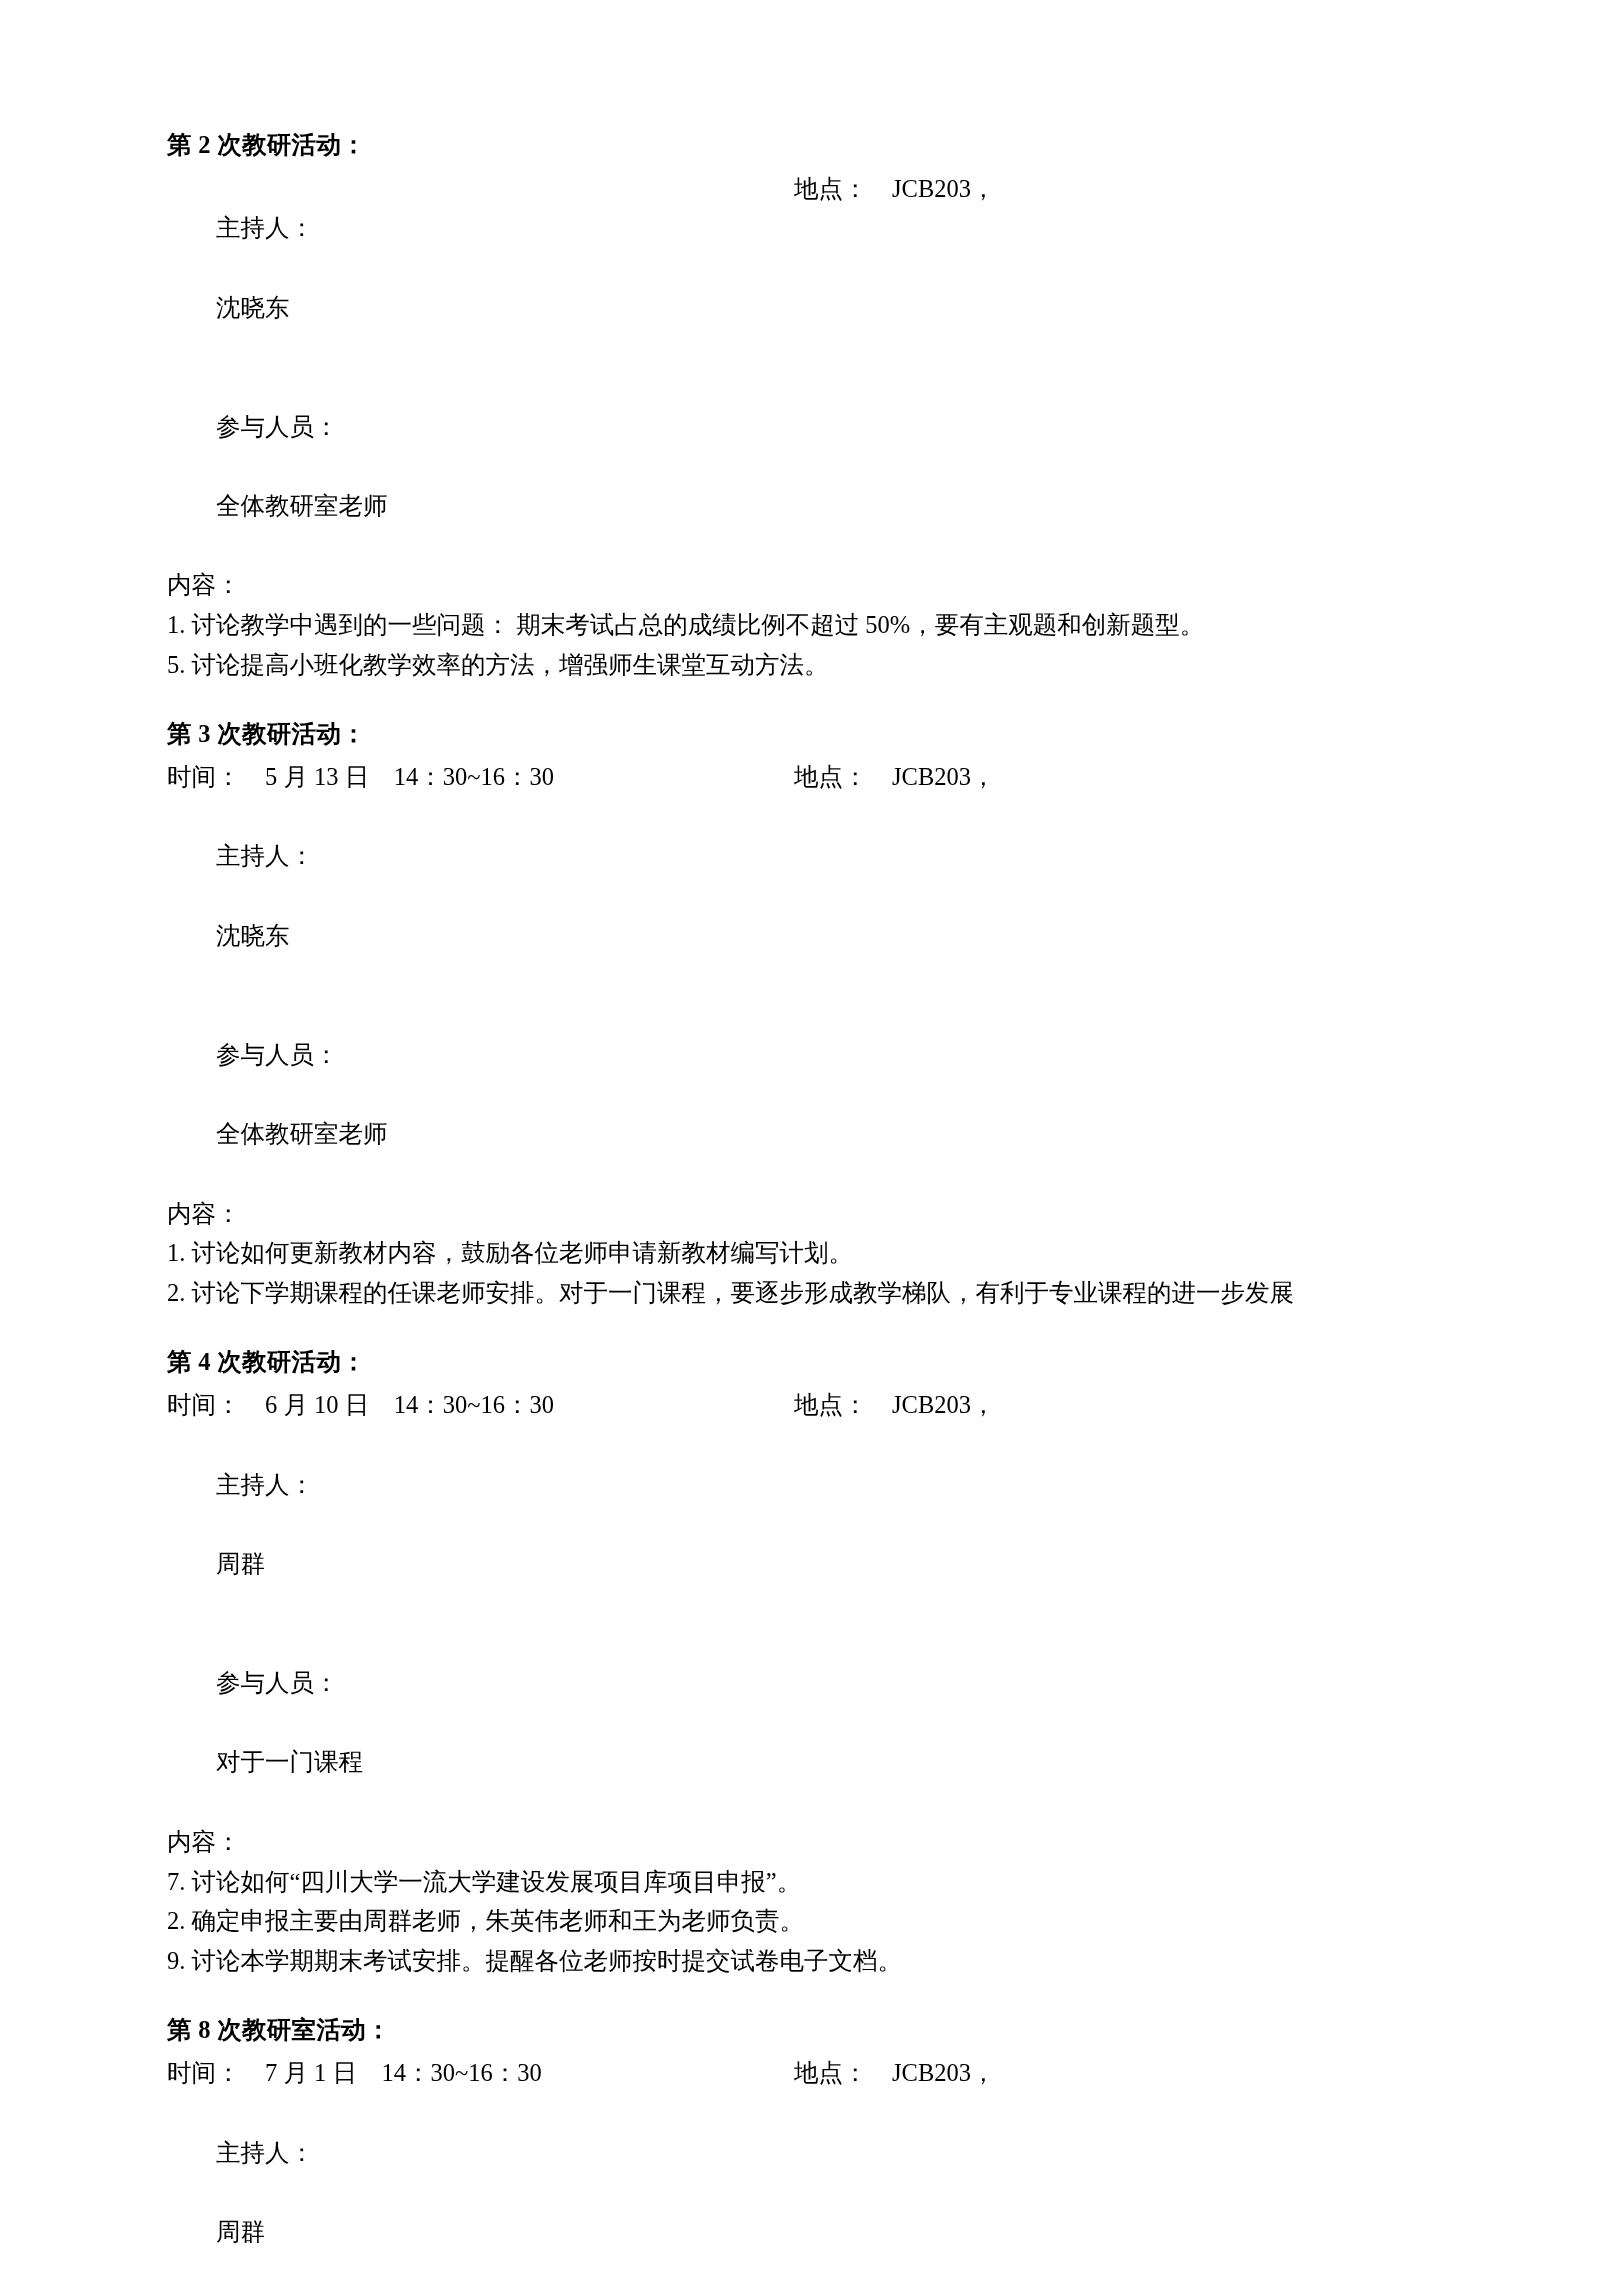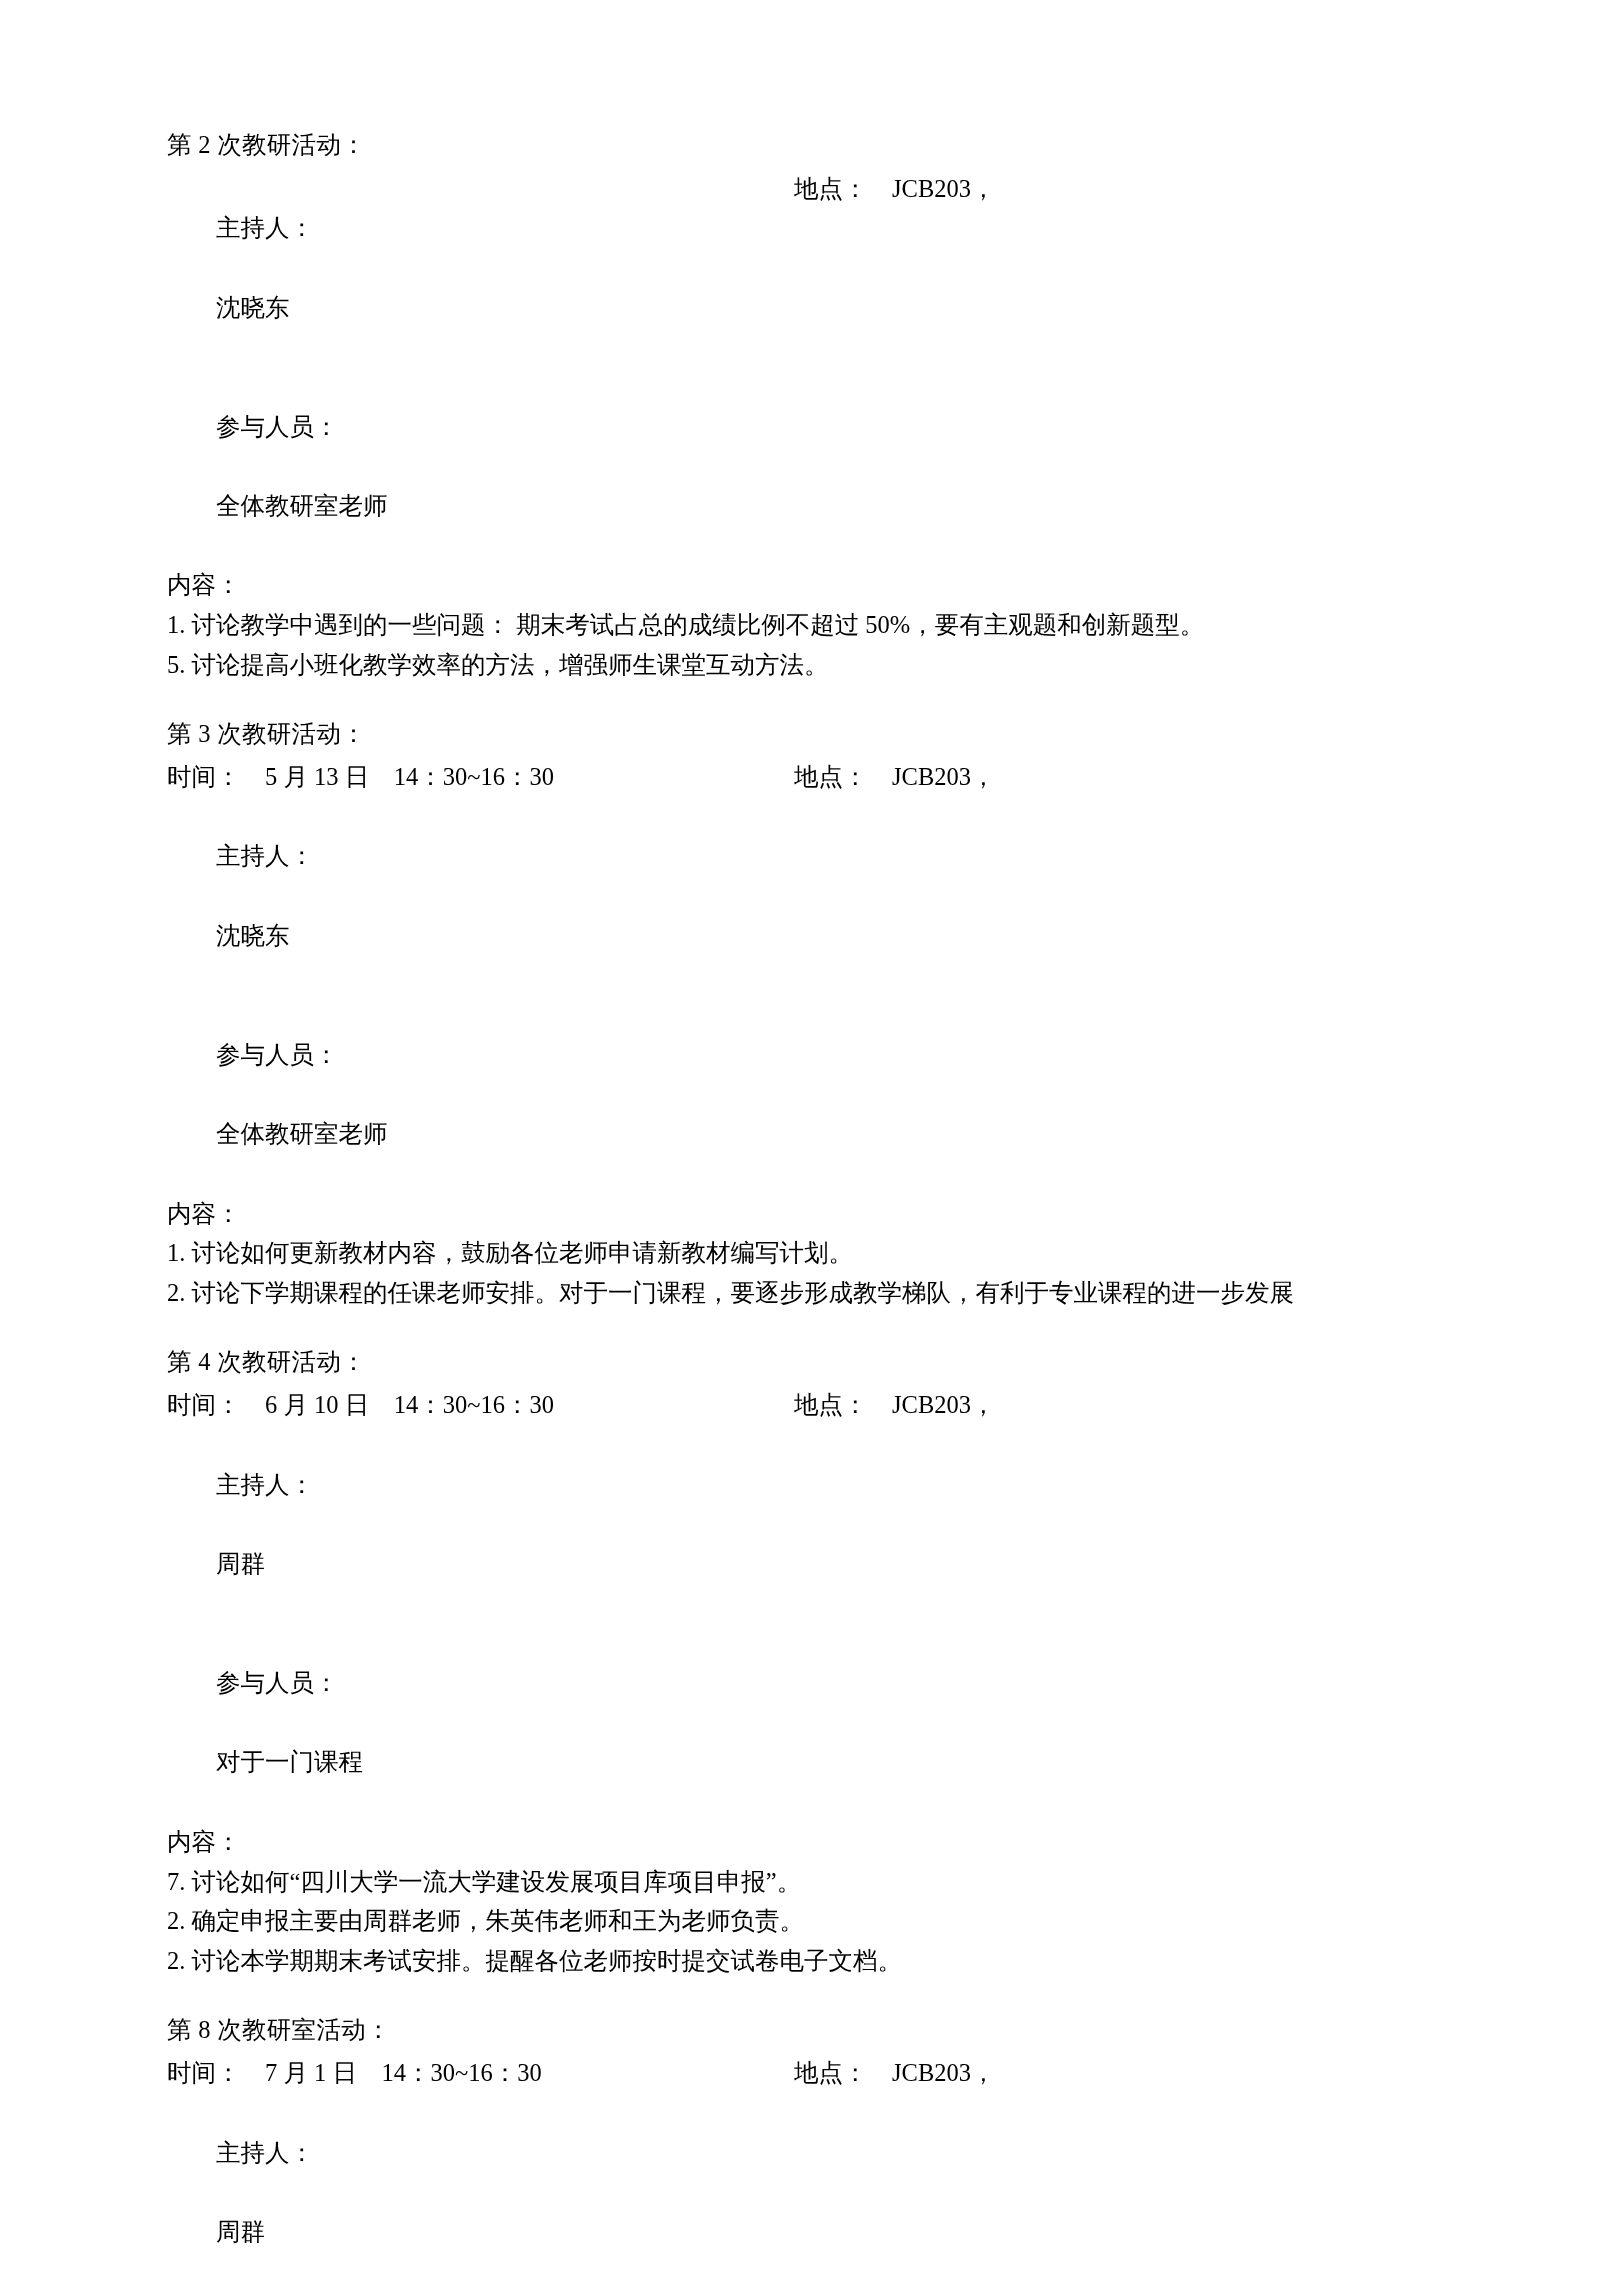--- a/index.html
+++ b/index.html
@@ -20,21 +20,21 @@
     padding: 125px 186px 0 167px;
   }
   .doc-body {
     font-size: 24.5px;
     line-height: 1.62;
   }
   .section {
     margin-bottom: 29px;
   }
   .sec-title {
-    font-weight: normal;
+    font-weight: bold;
     font-size: 24.5px;
     margin-bottom: 3.9px;
     letter-spacing: 0.3px;
   }
   .line {
     font-size: 24.5px;
     margin: 0;
     padding: 0;
     white-space: pre-wrap;
   }
@@ -132,21 +132,21 @@
         <span>周群</span>
       </div>
       <div class="line">
         <span>参与人员：</span>
         <span>&nbsp;&nbsp;</span>
         <span>对于一门课程</span>
       </div>
       <div class="line">内容：</div>
       <div class="line">7. 讨论如何“四川大学一流大学建设发展项目库项目申报”。</div>
       <div class="line">2. 确定申报主要由周群老师，朱英伟老师和王为老师负责。</div>
-      <div class="line">2. 讨论本学期期末考试安排。提醒各位老师按时提交试卷电子文档。</div>
+      <div class="line">9. 讨论本学期期末考试安排。提醒各位老师按时提交试卷电子文档。</div>
     </div>
 
     <div class="section">
       <div class="sec-title">第 8 次教研室活动：</div>
       <div class="meta-row">
         <span class="meta-left">
           <span>时间：</span>
           <span>&nbsp;&nbsp;</span>
           <span>7 月 1 日　14：30~16：30</span>
         </span>

